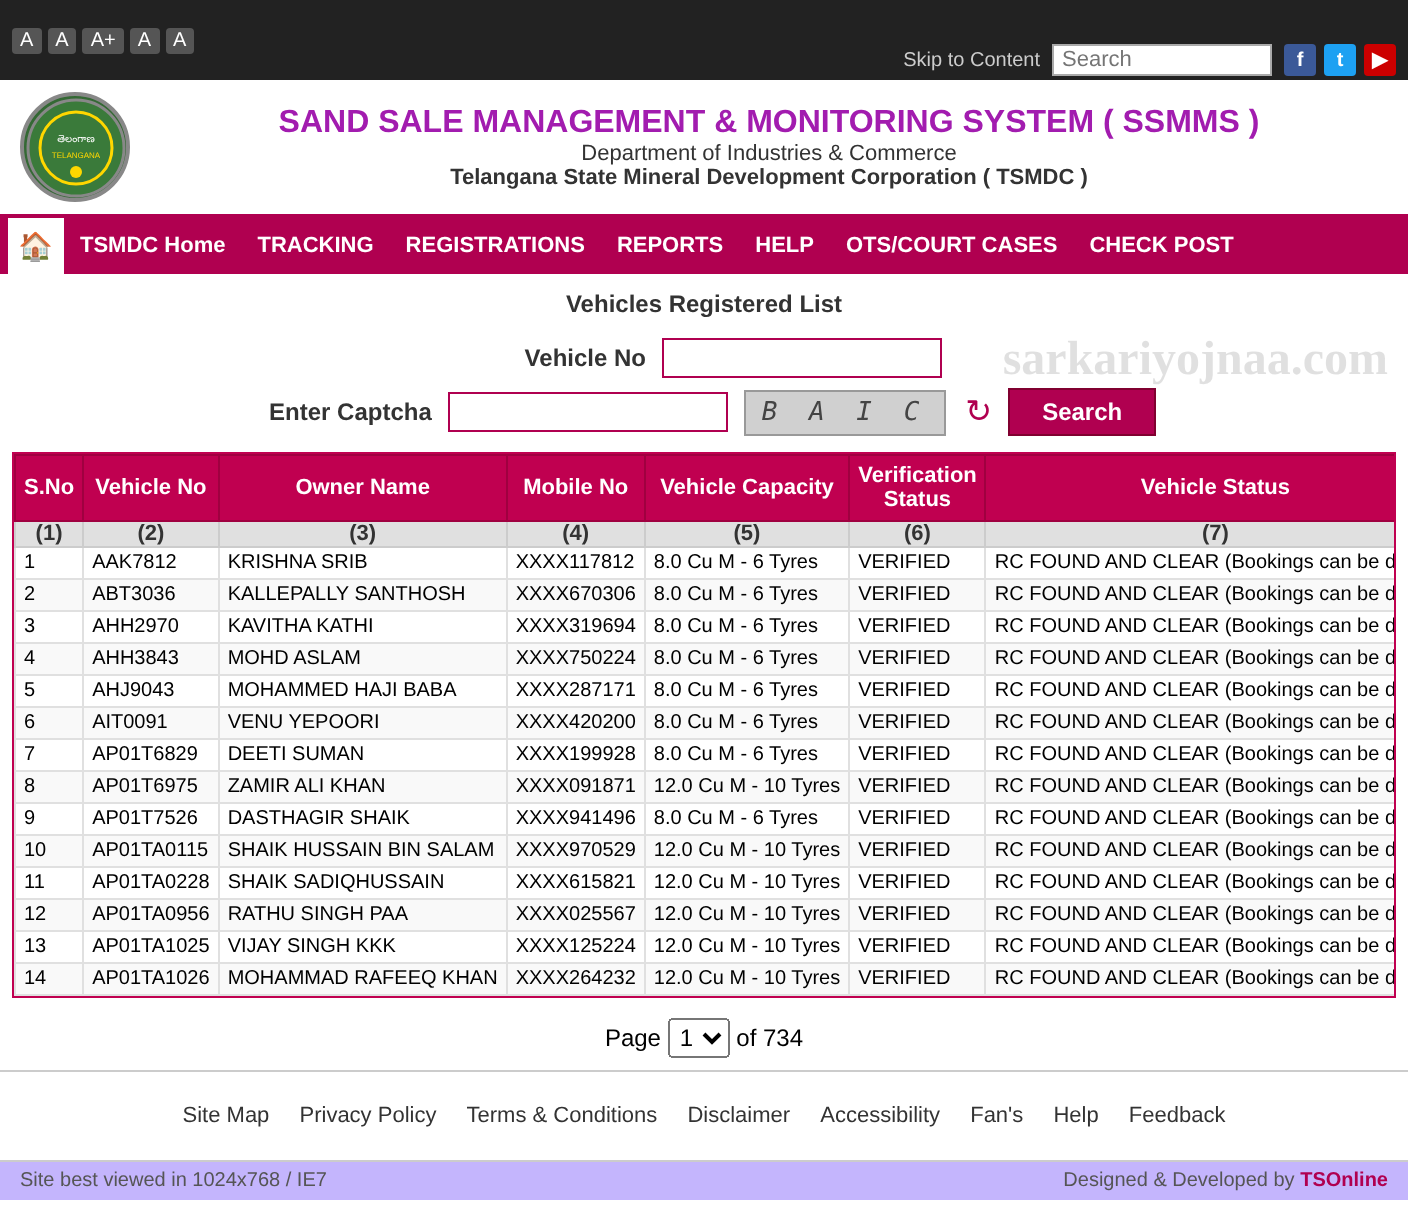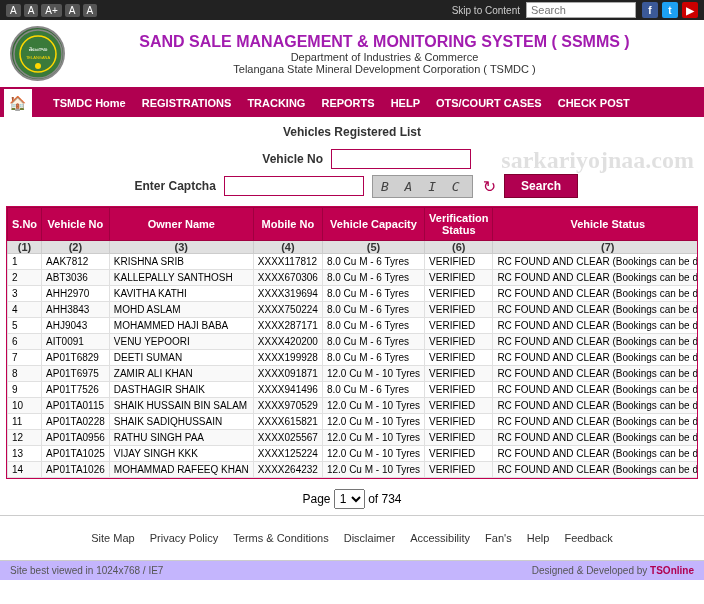--- a/index.html
+++ b/index.html
@@ -2,42 +2,42 @@
 <html><head>
   <meta charset="utf-8">
   <style>
     * { margin: 0; padding: 0; box-sizing: border-box; }
     body { font-family: Arial, sans-serif; font-size: 11px; background: #fff; width: 704px; overflow-x: hidden; }
 
     
     .top-bar { background: #222; display: flex; align-items: center; justify-content: space-between; padding: 2px 6px; }
     .font-controls { display: flex; gap: 3px; align-items: center; }
     .font-btn { background: #555; color: #fff; border: none; cursor: pointer; padding: 1px 4px; font-size: 10px; border-radius: 2px; }
-    .top-right { display: flex; align-items: center; gap: 6px; }
+    .top-right { display: flex; align-items: center; gap: 6px; margin-top: 20px; }
     .top-search { display: flex; align-items: center; border: 1px solid #aaa; background: #fff; padding: 1px 4px; }
     .top-search input { border: none; outline: none; font-size: 11px; width: 100px; }
     .skip-link { color: #ccc; font-size: 10px; text-decoration: none; }
     .social-icons { display: flex; gap: 4px; }
     .social-icon { width: 16px; height: 16px; display: inline-flex; align-items: center; justify-content: center; color: #fff; font-size: 10px; font-weight: bold; border-radius: 2px; }
     .fb { background: #3b5998; }
     .tw { background: #1da1f2; }
     .yt { background: #c00; }
 
     
     .header { background: #fff; display: flex; align-items: center; padding: 6px 10px; border-bottom: 2px solid #b00050; }
     .logo-circle { width: 55px; height: 55px; border-radius: 50%; background: radial-gradient(circle, #4a8a4a, #2a5a2a); border: 2px solid #888; margin-right: 10px; display: flex; align-items: center; justify-content: center; color: #fff; font-size: 8px; text-align: center; }
     .header-text { flex: 1; text-align: center; }
     .header-title { color: #a21caf; font-size: 16px; font-weight: bold; }
     .header-sub { color: #333; font-size: 11px; }
-    .header-sub2 { color: #333; font-size: 11px; }
+    .header-sub2 { color: #333; font-size: 11px; font-weight: bold; }
 
     
     .nav { background: #b00050; display: flex; align-items: center; padding: 0 4px; height: 28px; }
     .nav-home { background: #fff; color: #b00050; width: 28px; height: 28px; display: flex; align-items: center; justify-content: center; font-size: 14px; cursor: pointer; }
-    .nav-items { display: flex; align-items: center; gap: 0; padding-left: 13px; }
+    .nav-items { display: flex; align-items: center; gap: 0; }
     .nav-item { color: #fff; font-size: 11px; font-weight: bold; padding: 0 8px; cursor: pointer; white-space: nowrap; line-height: 28px; }
 
     
     .content-area { position: relative; }
     .watermark { position: absolute; top: 30px; right: 10px; font-size: 24px; color: rgba(0,0,0,0.12); font-weight: bold; pointer-events: none; z-index: 10; font-family: Georgia, serif; }
 
     
     .page-title { text-align: center; font-size: 12px; font-weight: bold; color: #333; padding: 8px 0 4px; }
 
     
@@ -110,22 +110,22 @@
     <div class="header-title">SAND SALE MANAGEMENT &amp; MONITORING SYSTEM ( SSMMS )</div>
     <div class="header-sub">Department of Industries &amp; Commerce</div>
     <div class="header-sub2">Telangana State Mineral Development Corporation ( TSMDC )</div>
   </div>
 </div>
 
 <div class="nav">
   <div class="nav-home">🏠</div>
   <div class="nav-items">
     <span class="nav-item">TSMDC Home</span>
+    <span class="nav-item">TRACKING</span>
     <span class="nav-item">REGISTRATIONS</span>
-    <span class="nav-item">TRACKING</span>
     <span class="nav-item">REPORTS</span>
     <span class="nav-item">HELP</span>
     <span class="nav-item">OTS/COURT CASES</span>
     <span class="nav-item">CHECK POST</span>
   </div>
 </div>
 
 <div class="content-area">
   <div class="watermark">sarkariyojnaa.com</div>
 

